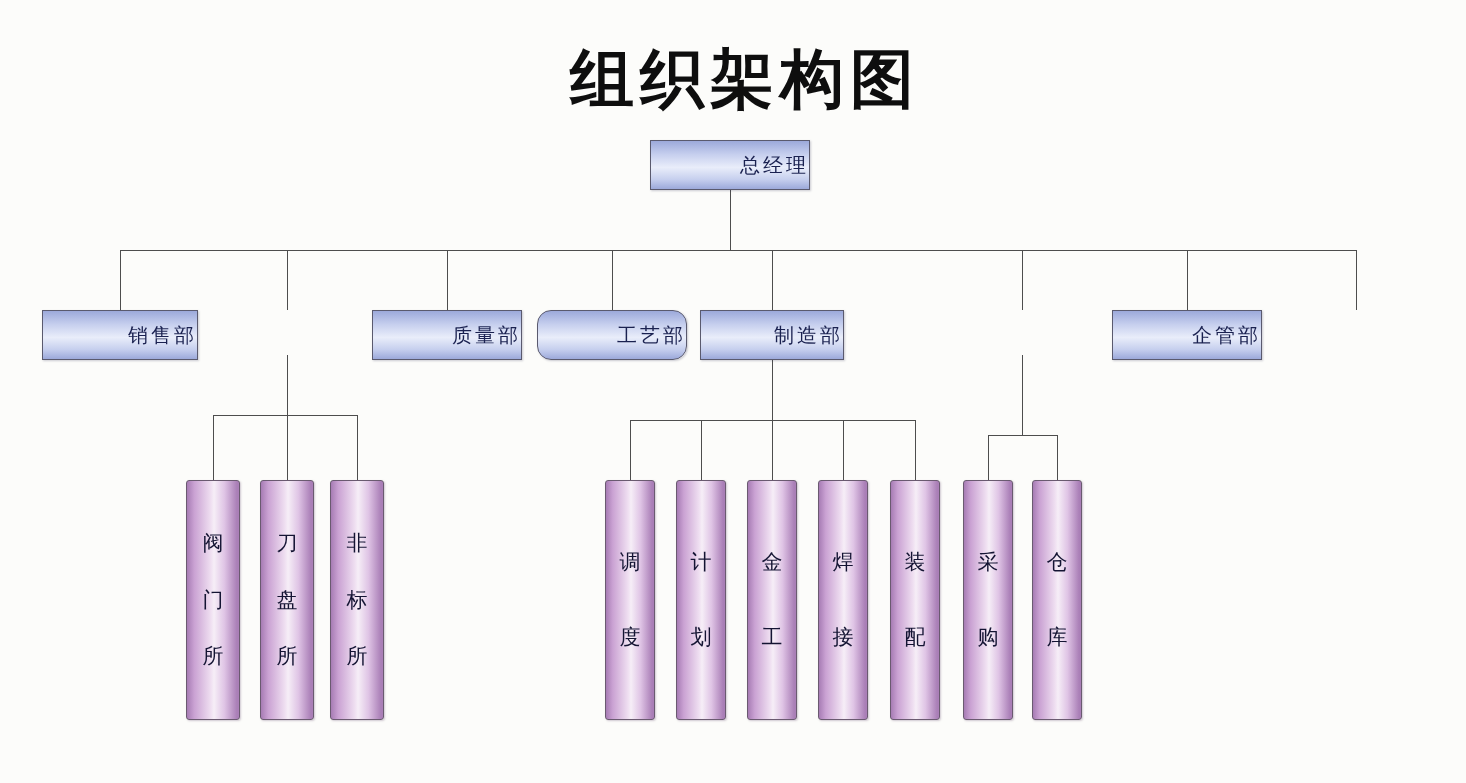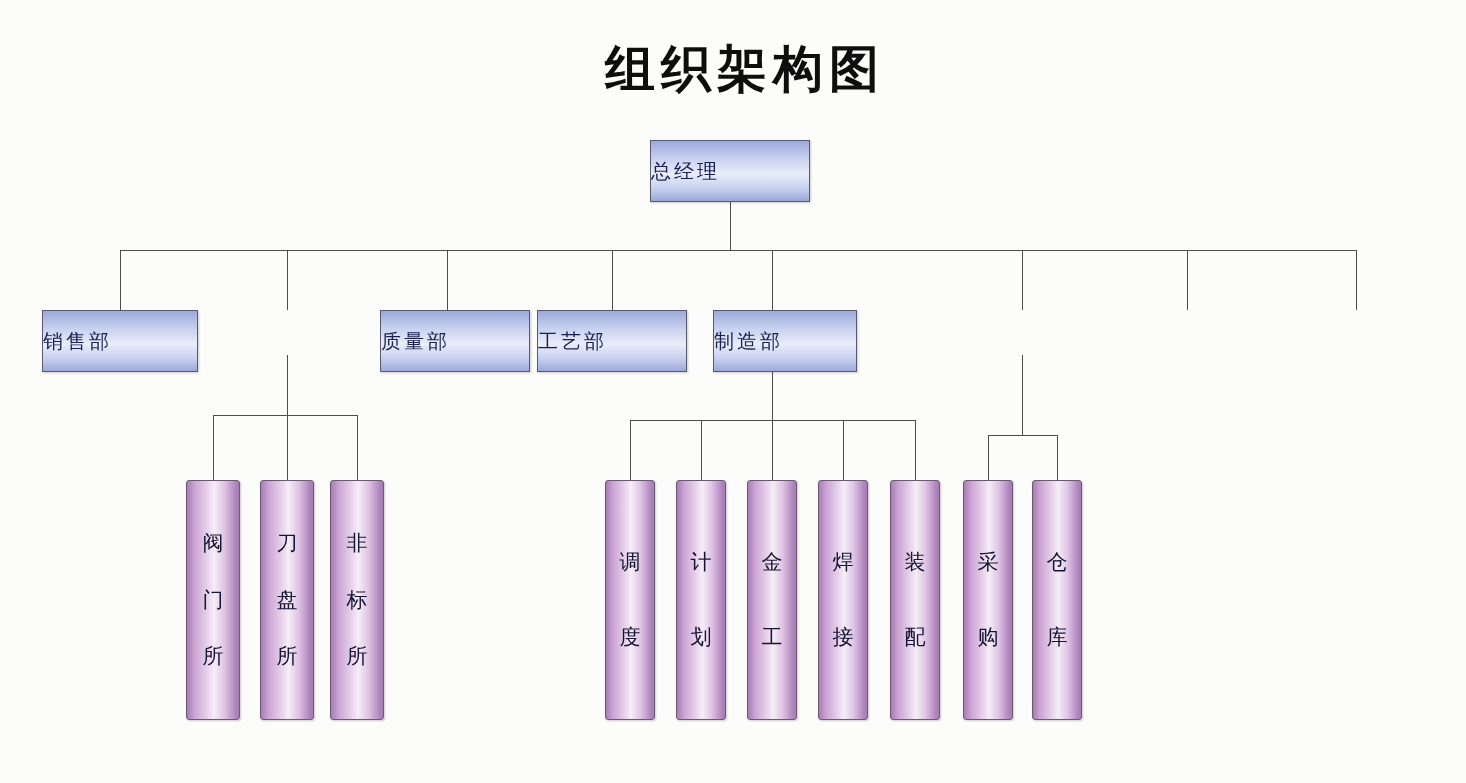--- a/index.html
+++ b/index.html
@@ -8,34 +8,34 @@
     width:1466px; height:783px;
     font-family:"Liberation Serif", serif;
     overflow:hidden;
   }
   .canvas { position:relative; width:1466px; height:783px; background:#fcfcfa; }
 
   .title {
     position:absolute; top:36px; left:0; width:100%;
     text-align:center;
     font-family:"Liberation Sans", sans-serif;
-    font-weight:bold; font-size:50px; letter-spacing:6px;
+    font-weight:bold; font-size:64px; letter-spacing:6px;
     color:#0e0e0e;
     padding-left:24px;
   }
 
   .line { position:absolute; background:#4d4d4d; }
   .line.v { width:1px; }
   .line.h { height:1px; }
 
   .hbox {
-    position:absolute; top:310px; height:62px;
+    position:absolute; top:310px; height:50px;
     border:1px solid #5a5a6e;
     background:linear-gradient(180deg,#9ca9da 0%,#c6cfee 28%,#e9edfa 55%,#c6cfee 80%,#9ca9da 100%);
-    display:flex; align-items:center; justify-content:flex-start;
+    display:flex; align-items:center; justify-content:flex-end;
     box-shadow:1px 1px 2px rgba(60,60,90,0.25);
   }
   .hbox span { font-size:20px; color:#1a2150; letter-spacing:3px; white-space:nowrap; }
   .hbox.root { top:140px; }
 
   .vbox {
     position:absolute; top:480px; width:50px; height:240px;
     border:1px solid #6a5a70; border-radius:3px;
     background:linear-gradient(90deg,#a77cb4 0%,#caa2d3 14%,#efdff1 46%,#f6eef7 52%,#dfc4e5 72%,#aa7fb7 96%);
     box-shadow:1px 1px 2px rgba(80,50,90,0.25);
@@ -84,28 +84,31 @@
   <div class="line v" style="left:988px;  top:435px; height:45px;"></div>
   <div class="line v" style="left:1057px; top:435px; height:45px;"></div>
 
   <div class="hbox root" style="left:650px; width:160px;">
     <span>总经理</span>
   </div>
 
   <div class="hbox" style="left:42px; width:156px;">
     <span>销售部</span>
   </div>
-  <div class="hbox" style="left:380px; width:150px;">
+  <div class="hbox" style="left:372px; width:150px;">
     <span>质量部</span>
   </div>
-  <div class="hbox" style="left:537px; width:150px;">
+  <div class="hbox" style="left:537px; width:150px;border-radius:14px;">
     <span>工艺部</span>
   </div>
-  <div class="hbox" style="left:700px; width:144px;margin-left:13px;">
+  <div class="hbox" style="left:700px; width:144px;">
     <span>制造部</span>
+  </div>
+  <div class="hbox" style="left:1112px; width:150px;">
+    <span>企管部</span>
   </div>
 
   <div class="vbox" style="left:186px; width:54px;">
     <div class="vlabel">
         <span>阀</span>
         <span>门</span>
         <span>所</span>
       </div>
   </div>
   <div class="vbox" style="left:260px; width:54px;">

